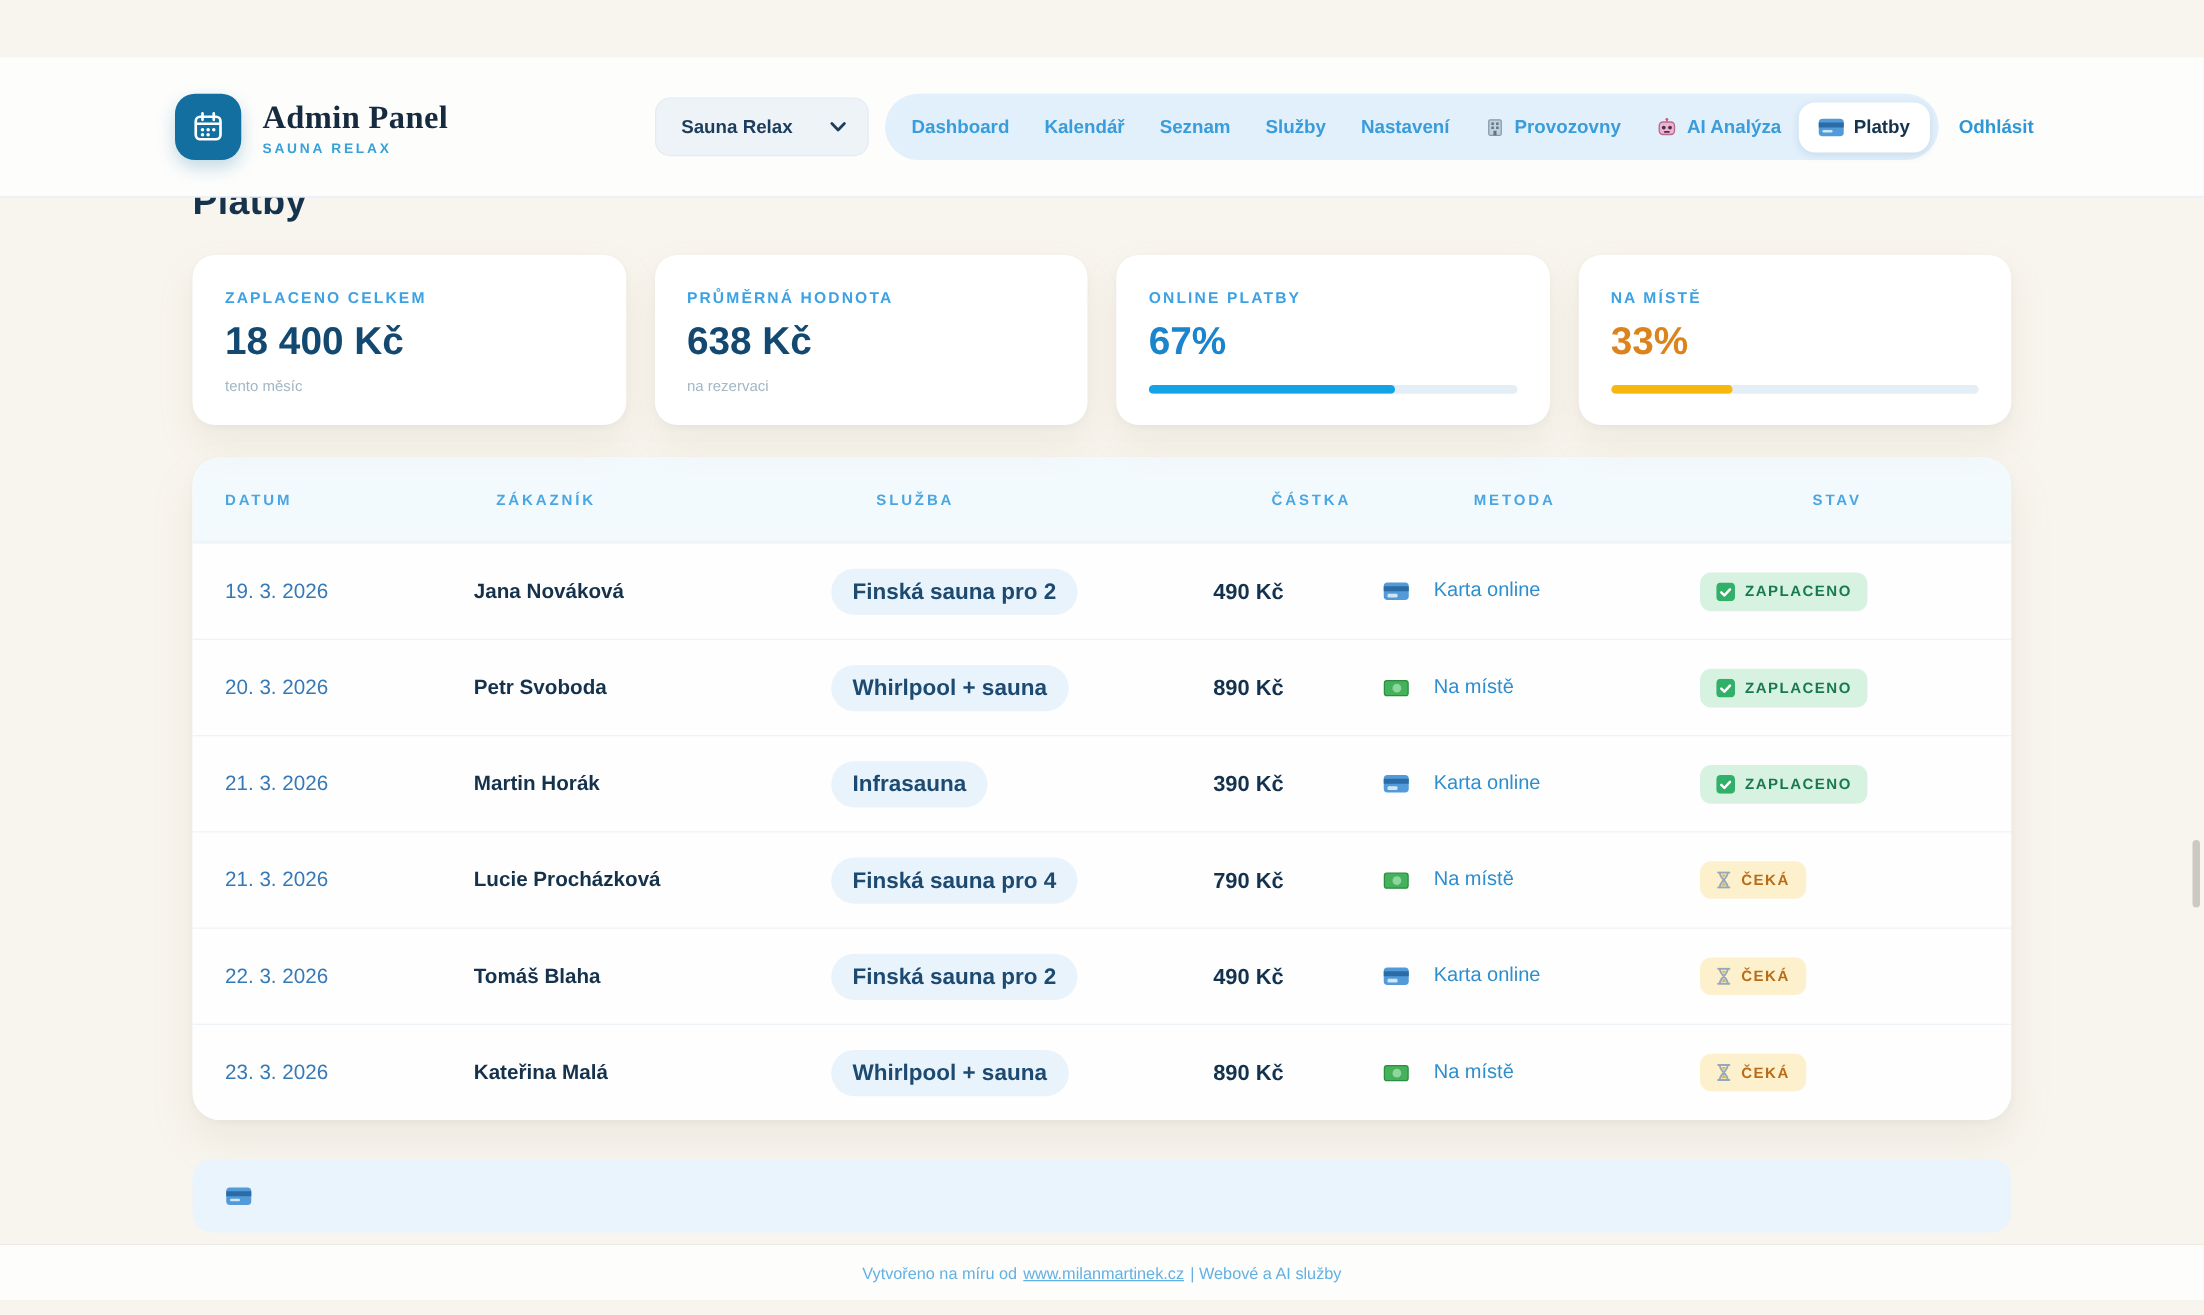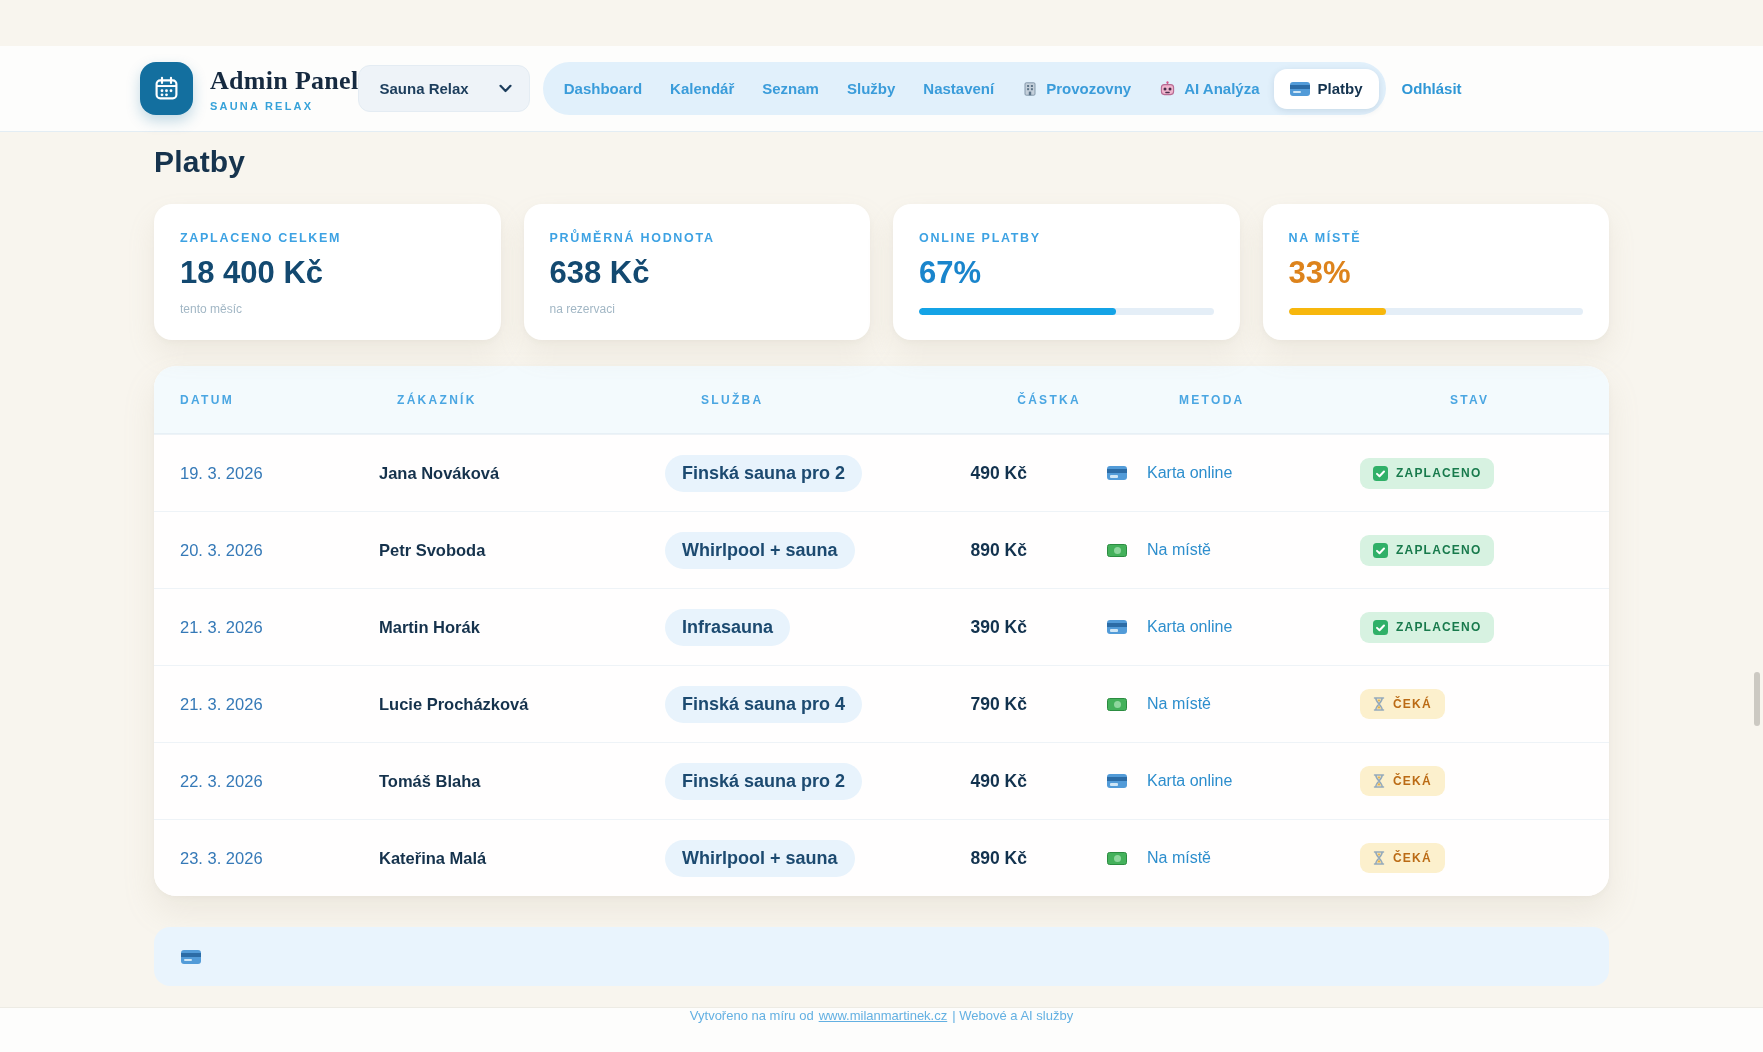--- a/index.html
+++ b/index.html
@@ -7,24 +7,24 @@
   body {
     background:#f8f5ee;
     font-family:"Liberation Sans", sans-serif;
     position:relative;
     overflow:hidden;
     color:#14324d;
   }
 
   
   .topbar {
-    position:absolute; top:46px; left:0; right:0; height:86px;
+    position:absolute; top:46px; left:0; right:0; height:112px;
     background:#fdfdfc;
     border-bottom:1px solid #e3edf4;
-    display:flex; align-items:center; 
+    display:flex; align-items:center; justify-content:space-between;
     padding:0 136px 0 140px;
   }
   .brand { display:flex; align-items:center; gap:17px; }
   .brand-icon {
     width:53px; height:53px; border-radius:16px;
     background:#136f9f;
     display:flex; align-items:center; justify-content:center;
     box-shadow:0 6px 14px rgba(19,111,159,.25);
   }
   .brand-title {
@@ -131,23 +131,23 @@
 
   .notice {
     margin-top:31px; background:#e9f4fd; border-radius:16px; height:59px;
     display:flex; align-items:center; gap:11px; padding:0 27px;
     font-size:16px; color:#2c5570;
   }
   .notice b { color:#14344f; }
   .notice a { color:#1c4a70; }
 
   .footer {
-    position:absolute; left:0; right:0; bottom:0; height:45px;
+    position:absolute; left:0; right:0; bottom:12px; height:45px;
     background:#fdfdfc; border-top:1px solid #edebe4;
-    display:flex; justify-content:center;
+    display:flex; align-items:center; justify-content:center;
     font-size:13px; color:#63b0e2; gap:5px;
   }
   .footer a { color:#63b0e2; }
 
   .scroll-thumb {
     position:absolute; right:3px; top:672px; width:6px; height:54px;
     background:#ccc9c2; border-radius:3px;
   }
 </style>
 </head>

